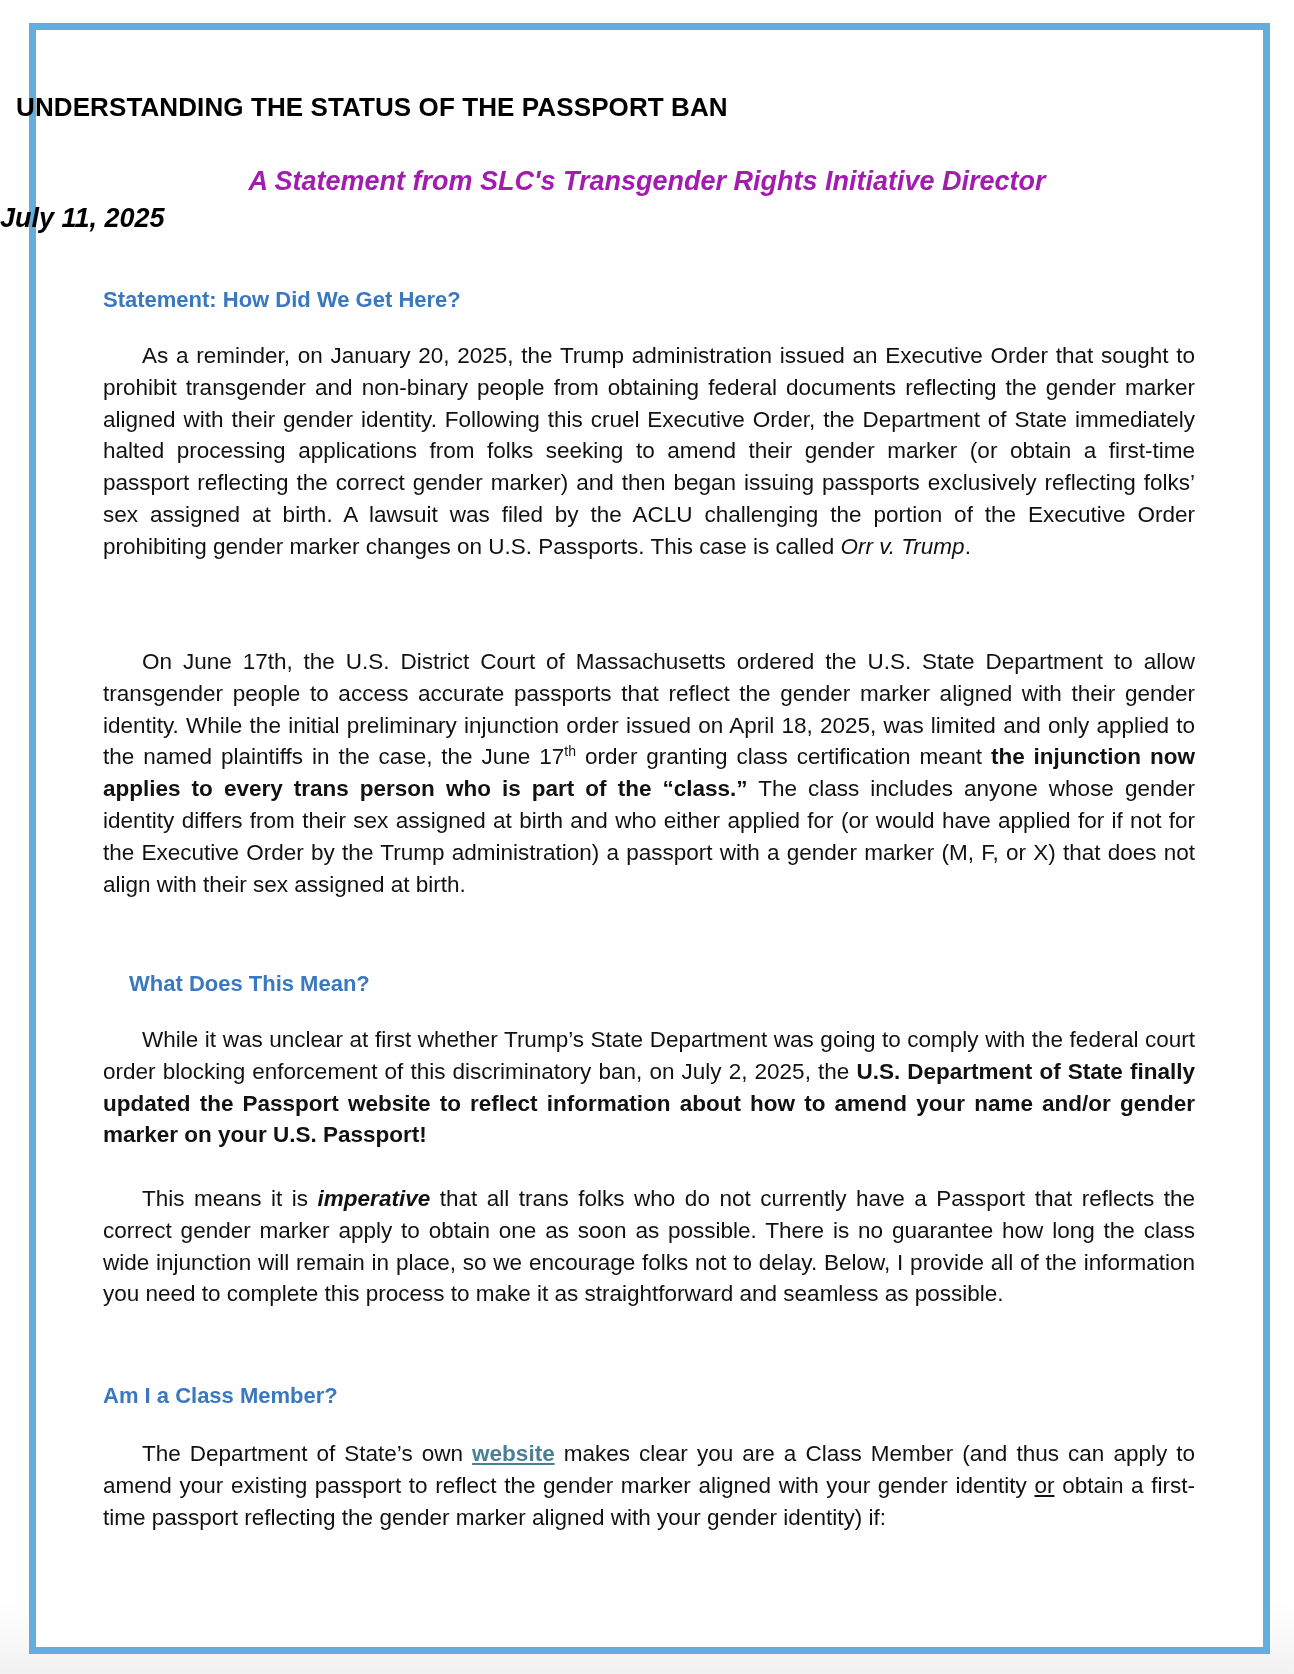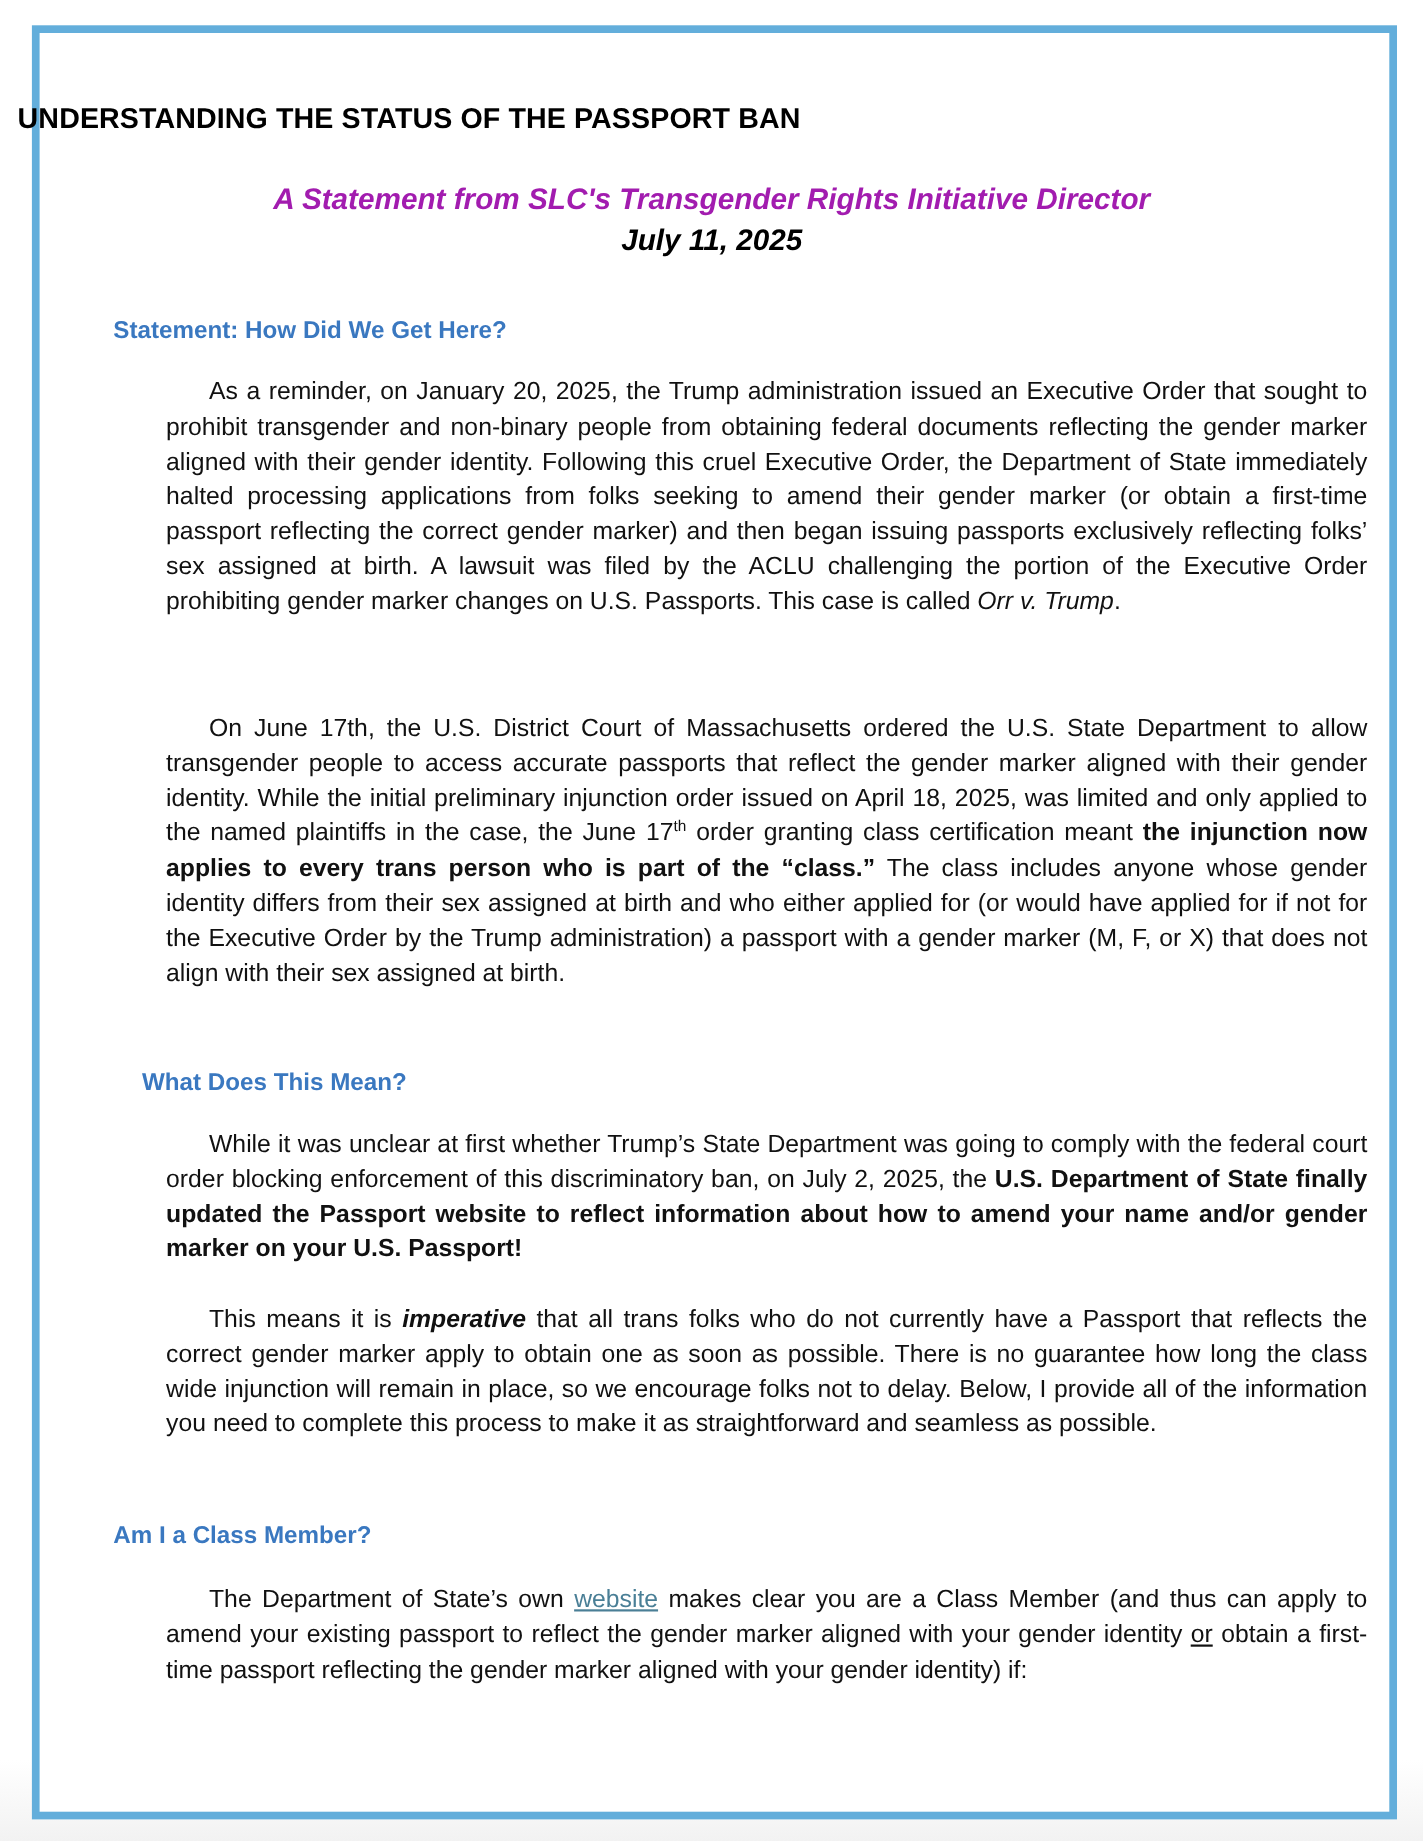--- a/index.html
+++ b/index.html
@@ -14,33 +14,33 @@
   }
   .title {
     position:absolute; left:16px; right:0; top:92px; 
     font-size:26px; font-weight:bold; color:#000; letter-spacing:0.1px;
   }
   .subtitle {
     position:absolute; left:0; right:0; top:166px; text-align:center;
     font-size:27px; font-weight:bold; font-style:italic; color:#a21caf;
   }
   .date {
-    position:absolute; left:0; right:0; top:203px; text-align:center;
+    position:absolute; left:0; right:0; top:203px; text-align:left;
     font-size:27px; font-weight:bold; font-style:italic; color:#000;
   }
   .section-heading {
     position:absolute; left:103px; font-size:22px; font-weight:bold; color:#3a78c0;
   }
   .para {
     position:absolute; left:103px; width:1092px; font-size:22.5px; line-height:31.8px;
-    text-align:justify; text-indent:39px; color:#111;margin-left:48px;
+    text-align:justify; text-indent:39px; color:#111;
   }
   .para b { font-weight:bold; }
   .para i { font-style:italic; }
-  .link { color:#4a7f96; text-decoration:underline; cursor:pointer; }
+  .link { color:#4a7f96; text-decoration:underline; cursor:pointer;font-weight:bold; }
   .ul { text-decoration:underline; }
   sup { font-size:14px; line-height:0; vertical-align:super; }
 </style>
 </head>
 <body>
 
 <div class="page-frame"></div>
 
 <div class="title">UNDERSTANDING THE STATUS OF THE PASSPORT BAN</div>
 <div class="subtitle">A Statement from SLC's Transgender Rights Initiative Director</div>

